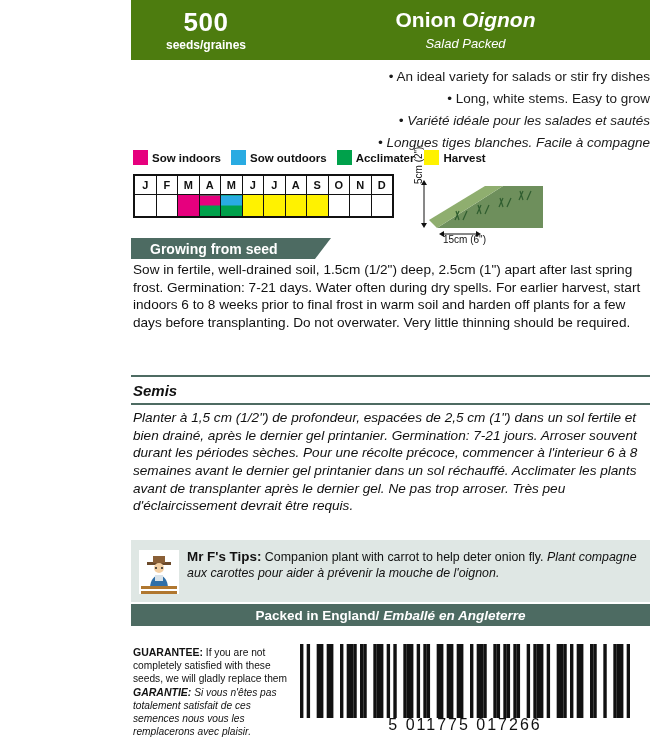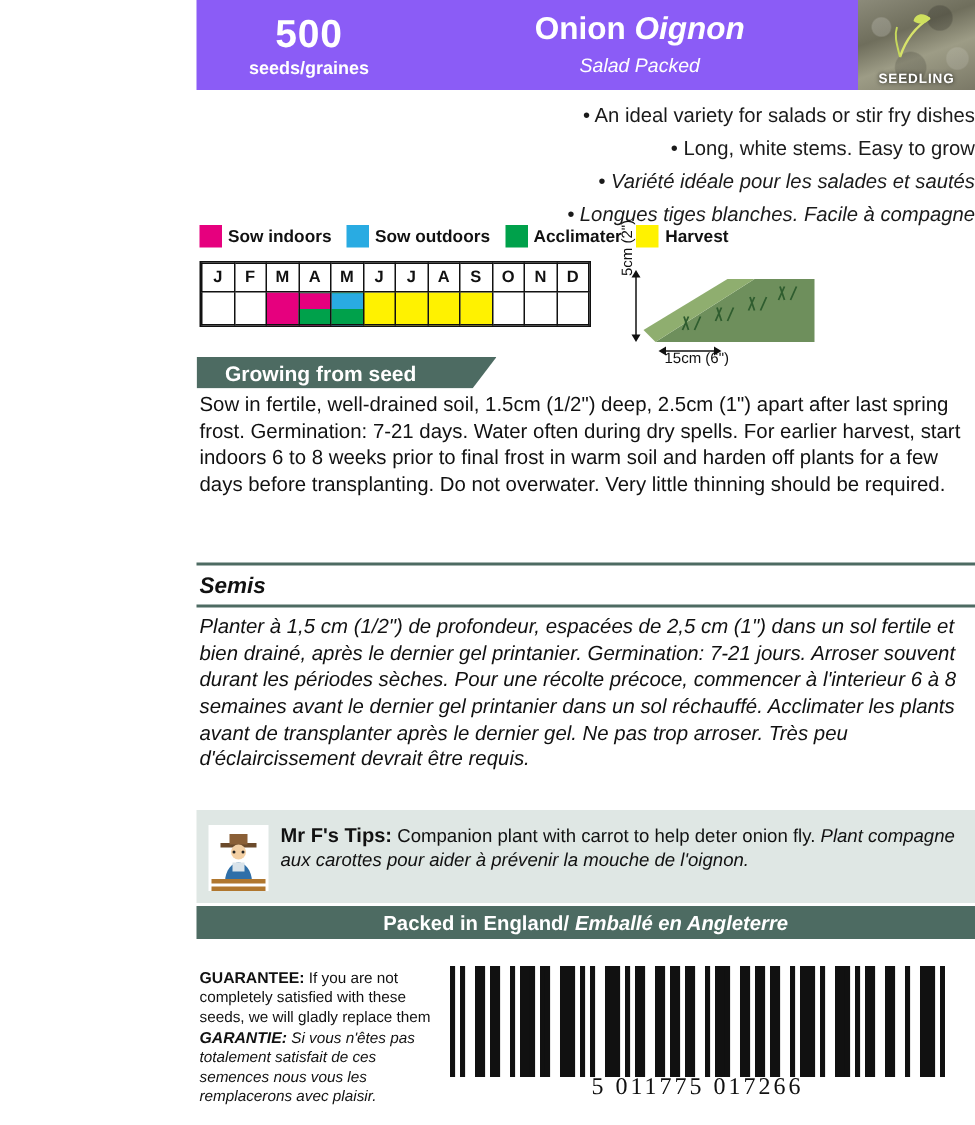--- a/index.html
+++ b/index.html
@@ -11,21 +11,21 @@
     color:#111;
     position:relative;
     overflow:hidden;
   }
 
   .packet { position:relative; width:650px; height:750px; background:#fff; }
 
   
   .header {
     position:absolute; left:131px; top:0; width:519px; height:60px;
-    background:#8b5cf6;
+    background:#4d7c0f;
     display:flex; align-items:stretch;
   }
   .hdr-left {
     width:150px; color:#fff; display:flex; flex-direction:column;
     align-items:center; justify-content:center; line-height:1;
   }
   .hdr-count { font-size:26px; font-weight:bold; letter-spacing:0.5px; }
   .hdr-seeds { font-size:12px; font-weight:bold; margin-top:4px; }
   .hdr-mid {
     flex:1; color:#fff; display:flex; flex-direction:column;
@@ -134,21 +134,21 @@
     font-size:10.2px; line-height:1.28; color:#111;
   }
   .guarantee b { font-size:10.5px; }
   .guarantee .fr { font-style:italic; }
 
   
   .barcode { position:absolute; left:300px; top:644px; width:330px; height:95px; }
   .bc-bars { position:absolute; left:0; top:0; width:330px; height:74px; }
   .bc-num {
     position:absolute; left:0; top:72px; width:330px;
-    font-family:Liberation Serif, serif;
+    font-family:Liberation Sans, sans-serif;
     font-size:16px; letter-spacing:2.0px; text-align:center;
   }
 
   
   .left-margin { position:absolute; left:0; top:0; width:131px; height:750px; background:#fff; }
 </style>
 </head>
 <body>
 
 <div class="packet">
@@ -159,29 +159,20 @@
     <div class="hdr-left">
       <div class="hdr-count">500</div>
       <div class="hdr-seeds">seeds/graines</div>
     </div>
     <div class="hdr-mid">
       <div class="hdr-title">
         <span>Onion</span>
         <span class="it">Oignon</span>
       </div>
       <div class="hdr-sub">Salad Packed</div>
-    </div>
-    <div class="hdr-photo">
-      <div class="soil"></div>
-      <svg class="sprout" viewBox="0 0 40 34">
-        <path d="M6 32 C10 20 16 12 26 6" stroke="#d7e36a" stroke-width="1.6" fill="none"></path>
-        <path d="M26 6 C22 2 16 3 15 8 C19 11 24 10 26 6 Z" fill="#cfe05e"></path>
-        <path d="M6 32 C4 24 2 18 4 12" stroke="#c6d85c" stroke-width="1.3" fill="none"></path>
-      </svg>
-      <div class="seedling-label">SEEDLING</div>
     </div>
   </div>
 
   <div class="bullets">
     <div>• An ideal variety for salads or stir fry dishes</div>
     <div>• Long, white stems. Easy to grow</div>
     <div class="fr">• Variété idéale pour les salades et sautés</div>
     <div class="fr">• Longues tiges blanches. Facile à compagne</div>
   </div>
 

